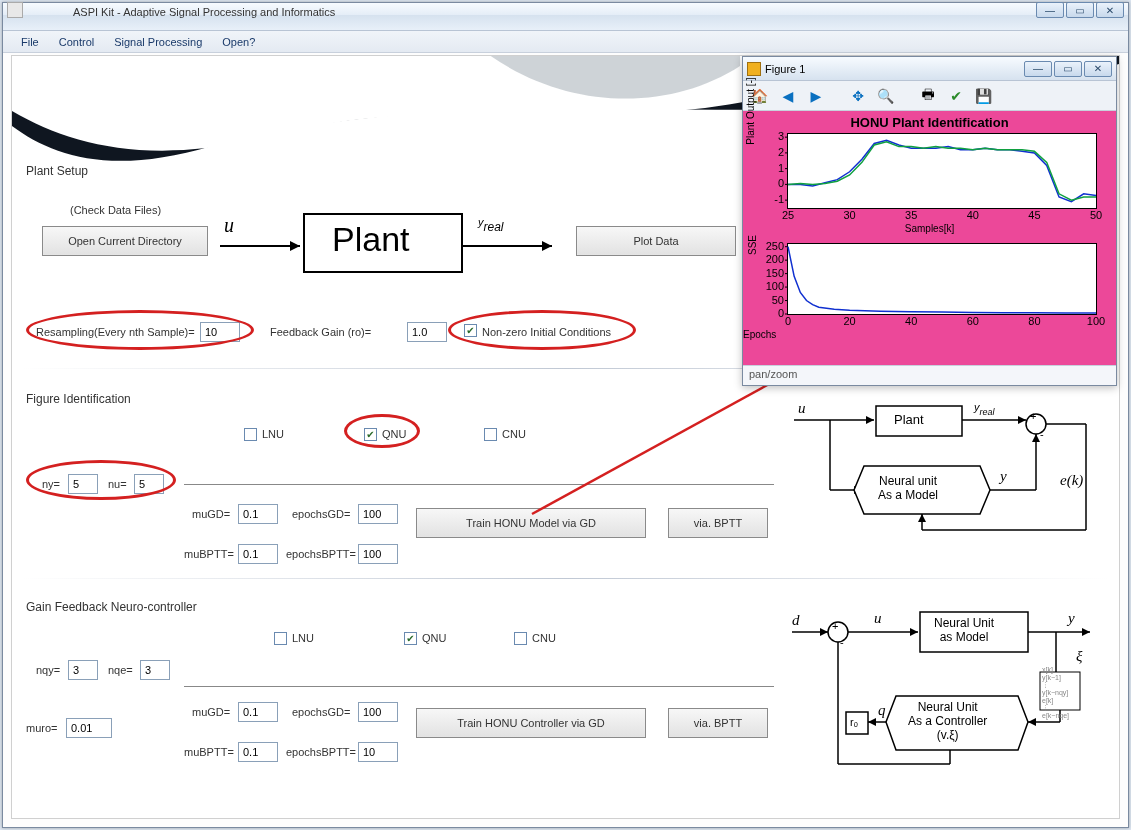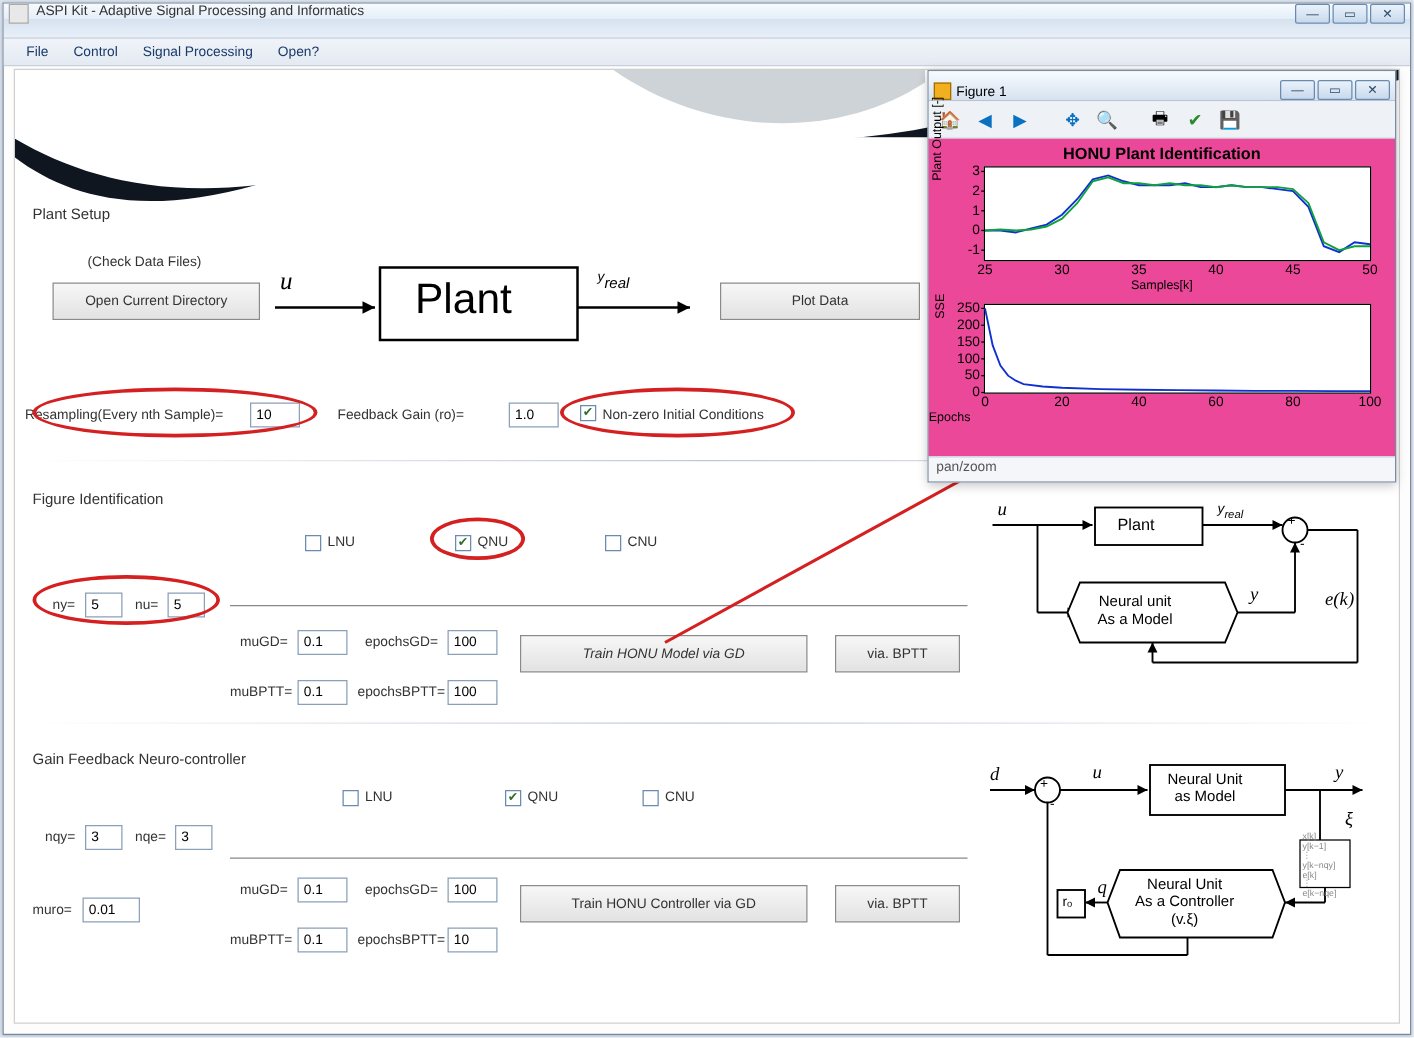--- a/index.html
+++ b/index.html
@@ -1,18 +1,18 @@
 <!DOCTYPE html>
 <html><head>
 <meta charset="utf-8">
 <style>
 *{box-sizing:border-box;margin:0;padding:0;font-family:"Segoe UI",Tahoma,sans-serif;font-size:11px;}
 body{background:#dce5f0;width:1131px;height:830px;overflow:hidden;}
 .window{position:absolute;top:2px;left:2px;width:1127px;height:826px;background:#fdfdfd;border:1px solid #7a8aa0;box-shadow:0 0 3px rgba(0,0,0,.3);}
-.titlebar{height:28px;background:linear-gradient(#f7fbff,#e4edf7 45%,#d6e2ef 46%,#e8f0f9);display:flex;align-items:flex-start;padding:0 4px;border-bottom:1px solid #b8c4d4;}
+.titlebar{height:28px;background:linear-gradient(#f7fbff,#e4edf7 45%,#d6e2ef 46%,#e8f0f9);display:flex;align-items:flex-end;padding:12px 4px;border-bottom:1px solid #b8c4d4;gap:44px;}
 .titlebar .appicon{width:16px;height:16px;background:#e8e8e8;border:1px solid #aaa;margin-right:6px;}
 .titlebar .title{flex:1;color:#333;}
 .winbtns{display:flex;gap:2px;}
 .winbtn{width:28px;height:16px;border:1px solid #6a8ab0;border-radius:2px;background:linear-gradient(#eaf2fb,#c8d9ec);display:flex;align-items:center;justify-content:center;color:#2a4a6a;font-size:10px;cursor:pointer;}
 .menubar{height:22px;background:linear-gradient(#f0f4f9,#e4eaf2);display:flex;align-items:center;padding:0 8px;border-bottom:1px solid #c8d0dc;}
 .menubar .mitem{padding:2px 10px;color:#1a3a6a;cursor:pointer;}
 .content{position:absolute;top:52px;left:8px;right:8px;bottom:8px;background:#fff;border:1px solid #d0d0d0;}
 .banner{position:absolute;top:0;left:0;right:0;height:120px;background:#fff;}
 .banner svg{width:100%;height:120px;}
 .section-label{position:absolute;font-size:12px;color:#333;}
@@ -20,21 +20,21 @@
 .input{border:1px solid #8aa0b8;padding:2px 4px;height:20px;width:40px;text-align:left;background:#fff;}
 .checkbox{width:13px;height:13px;border:1px solid #6a8ab0;background:#fff;display:inline-flex;align-items:center;justify-content:center;vertical-align:middle;cursor:pointer;}
 .checkbox.checked::after{content:"✔";color:#2a6a2a;font-size:10px;line-height:1;}
 .divider{position:absolute;height:1px;background:linear-gradient(to right,#fff,#c0c8d4,#fff);left:10px;right:10px;}
 .redring{position:absolute;border:3px solid #d42020;border-radius:50%;pointer-events:none;}
 .arrow{position:absolute;pointer-events:none;}
 .lbl{color:#333;}
 
 
 .figwin{position:absolute;top:56px;right:14px;width:375px;height:330px;background:#f0f4f9;border:1px solid #7a8aa0;box-shadow:0 2px 8px rgba(0,0,0,.25);}
-.figwin .ftitle{height:24px;background:linear-gradient(#f7fbff,#d6e2ef);display:flex;align-items:flex-end;padding:0 4px;border-bottom:1px solid #b8c4d4;}
+.figwin .ftitle{height:24px;background:linear-gradient(#f7fbff,#d6e2ef);display:flex;align-items:center;padding:0 4px;border-bottom:1px solid #b8c4d4;}
 .figwin .ftitle .ficon{width:14px;height:14px;background:#f0b020;border:1px solid #a07010;margin-right:4px;}
 .figwin .toolbar{height:30px;display:flex;align-items:center;padding:0 6px;gap:6px;background:#eef2f7;border-bottom:1px solid #c8d0dc;}
 .figwin .tbtn{width:22px;height:22px;border:1px solid transparent;display:flex;align-items:center;justify-content:center;cursor:pointer;font-size:14px;}
 .figwin .plotarea{position:absolute;top:54px;left:0;right:0;bottom:20px;background:#ec4899;}
 .figwin .statusbar{position:absolute;bottom:0;left:0;right:0;height:20px;background:#f4f6fa;border-top:1px solid #c8d0dc;padding:2px 6px;color:#555;}
 .chart{position:absolute;background:#fff;border:1px solid #000;}
 .axis-label{position:absolute;font-size:10px;color:#000;}
 
 
 .diagram{position:absolute;}
@@ -81,21 +81,21 @@
         <polygon points="88,40 78,35 78,45" fill="#000"></polygon>
         <rect x="92" y="8" width="158" height="58" fill="#fff" stroke="#000" stroke-width="2"></rect>
         <line x1="250" y1="40" x2="340" y2="40" stroke="#000" stroke-width="2"></line>
         <polygon points="340,40 330,35 330,45" fill="#000"></polygon>
       </svg>
       <div class="dlabel" style="top:8px;left:12px;font-size:20px;">u</div>
       <div style="position:absolute;top:14px;left:120px;font-size:34px;font-family:Arial;">Plant</div>
       <div class="dlabel" style="top:2px;left:266px;font-size:20px;"><span>y</span><sub style="font-size:12px;">real</sub></div>
     </div>
 
-    <div style="position:absolute;top:270px;left:8px;" class="lbl">Resampling(Every nth Sample)=</div>
+    <div style="position:absolute;top:270px;left:24px;" class="lbl">Resampling(Every nth Sample)=</div>
     <input class="input" style="position: absolute; top: 266px; left: 188px;" value="10">
     <div style="position:absolute;top:270px;left:258px;" class="lbl">Feedback Gain (ro)=</div>
     <input class="input" style="position: absolute; top: 266px; left: 352px; margin-left: 43px;" value="1.0">
     <span class="checkbox checked" style="position:absolute;top:268px;left:452px;"></span>
     <div style="position:absolute;top:270px;left:470px;" class="lbl">Non-zero Initial Conditions</div>
 
     <div class="divider" style="top:312px;"></div>
 
     <div class="section-label" style="top:336px;left:14px;">Figure Identification</div>
 
@@ -116,21 +116,21 @@
     <span class="lbl" style="position:absolute;top:452px;left:180px;">muGD=</span>
     <input class="input" style="position: absolute; top: 448px; left: 226px;" value="0.1">
     <span class="lbl" style="position:absolute;top:452px;left:280px;">epochsGD=</span>
     <input class="input" style="position: absolute; top: 448px; left: 346px;" value="100">
 
     <span class="lbl" style="position:absolute;top:492px;left:172px;">muBPTT=</span>
     <input class="input" style="position: absolute; top: 488px; left: 226px;" value="0.1">
     <span class="lbl" style="position:absolute;top:492px;left:274px;">epochsBPTT=</span>
     <input class="input" style="position: absolute; top: 488px; left: 346px;" value="100">
 
-    <button class="btn" style="position:absolute;top:452px;left:404px;width:230px;height:30px;font-style:italic;">Train HONU Model via GD</button>
+    <button class="btn" style="position:absolute;top:452px;left:404px;width:230px;height:30px;">Train HONU Model via GD</button>
     <button class="btn" style="position:absolute;top:452px;left:656px;width:100px;height:30px;">via. BPTT</button>
 
     <div class="divider" style="top:522px;"></div>
 
     <div class="section-label" style="top:544px;left:14px;">Gain Feedback Neuro-controller</div>
 
     <span class="checkbox" style="position:absolute;top:576px;left:262px;"></span>
     <span class="lbl" style="position:absolute;top:576px;left:280px;">LNU</span>
     <span class="checkbox checked" style="position:absolute;top:576px;left:392px;"></span>
     <span class="lbl" style="position:absolute;top:576px;left:410px;">QNU</span>

